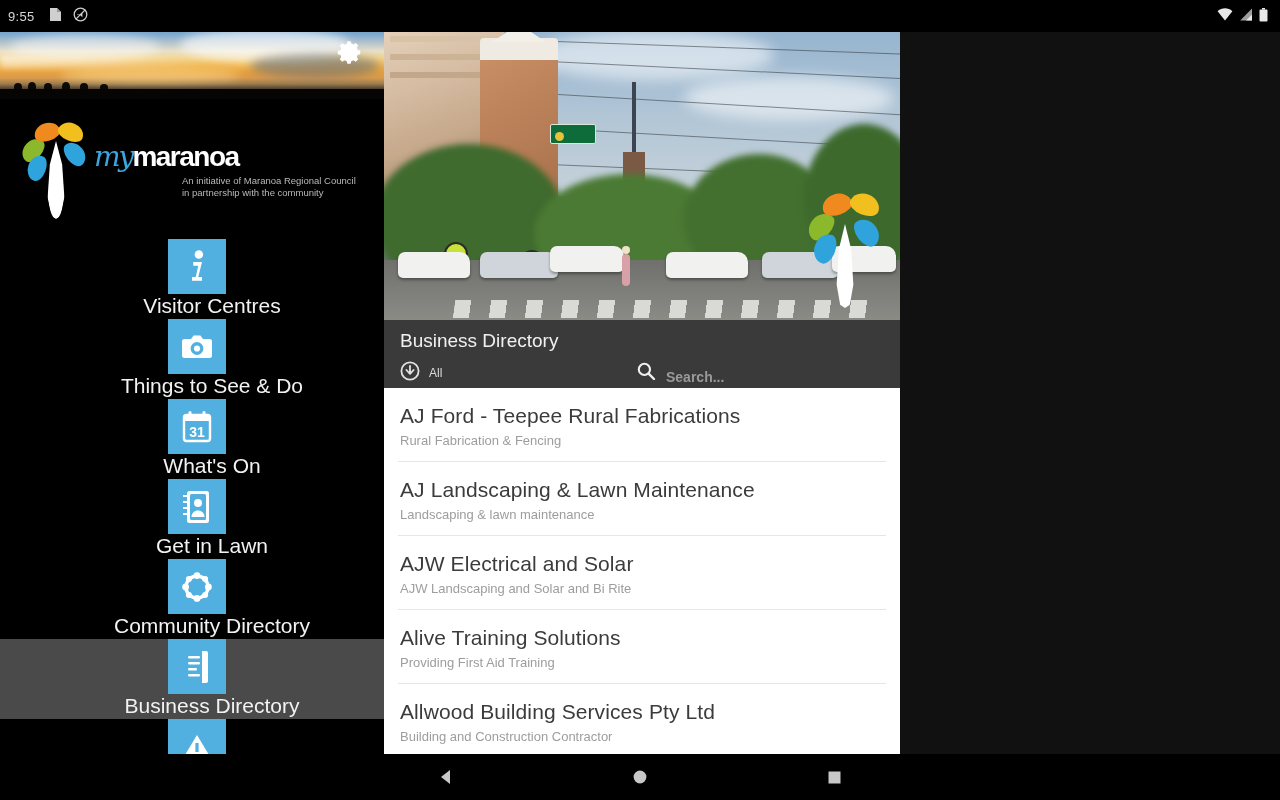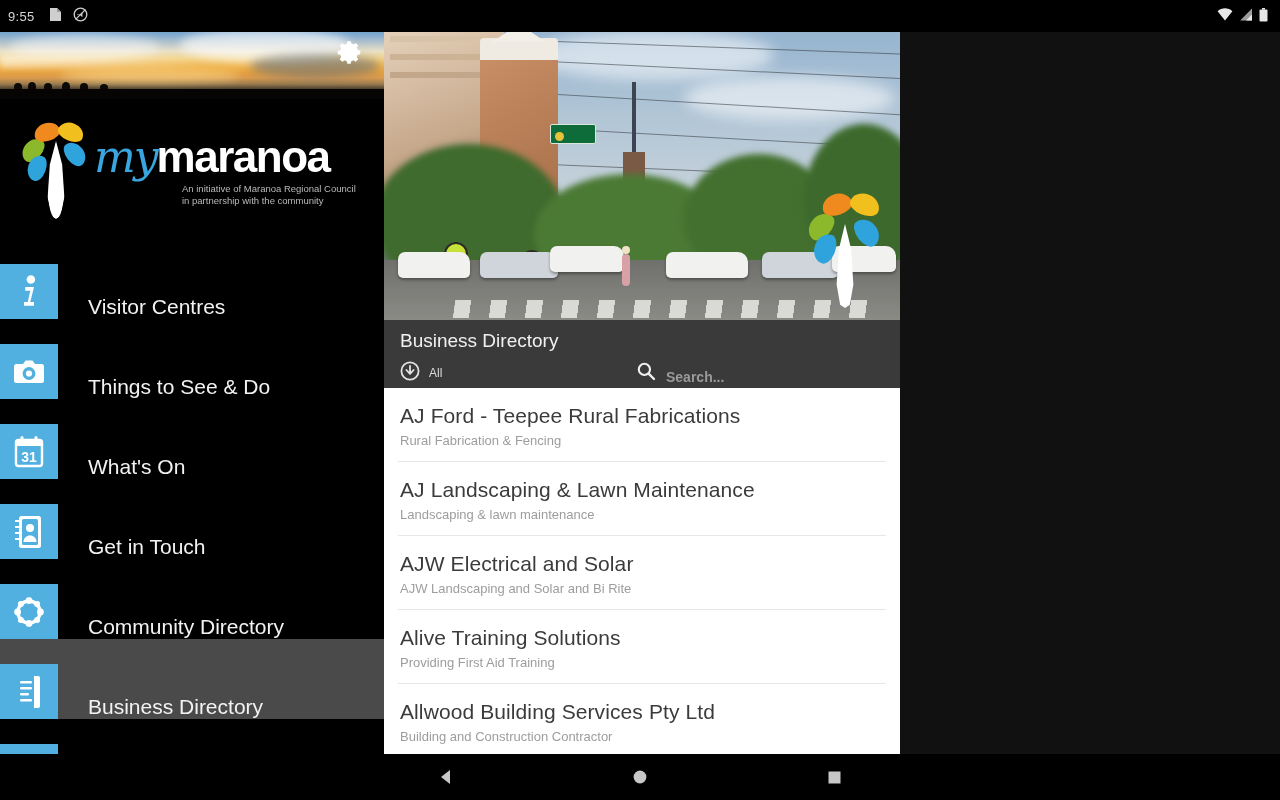--- a/index.html
+++ b/index.html
@@ -46,30 +46,30 @@
     display:flex; align-items:center; justify-content:center; cursor:pointer; }
 
   .logo-wrap { width:384px; height:140px; background:#000; position:relative;
     display:flex; align-items:center; padding-left:18px; }
   .leaf-mark { position:relative; width:74px; height:108px; flex:none; margin-right:2px; }
   .leaf { position:absolute; width:26px; height:18px; border-radius:50% 50% 50% 50%/60% 60% 40% 40%; }
   .drop { position:absolute; left:27px; top:26px; width:22px; height:78px;
     background:#fff; border-radius:46% 46% 50% 50% / 24% 24% 76% 76%;
     clip-path:polygon(50% 0%, 78% 30%, 88% 72%, 72% 96%, 50% 100%, 28% 96%, 12% 72%, 22% 30%); }
   .logotype { line-height:1; padding-top:4px; }
-  .lt-main { font-size:44px; letter-spacing:-1px; white-space:nowrap; }
+  .lt-main { font-size:28px; letter-spacing:-1px; white-space:nowrap; }
   .lt-my { color:#3aa6e0; font-style:italic; font-family:"DejaVu Serif", serif;
     font-weight:400; letter-spacing:-2px; }
   .lt-maranoa { color:#fff; font-weight:bold; letter-spacing:-1.5px; }
   .lt-sub { color:#b9b9b9; font-size:9.5px; line-height:12px; margin-top:4px;
     margin-left:88px; }
 
   .menu { width:384px; }
-  .mitem { display:flex; align-items:flex-end; height:80px; 
-    cursor:pointer; }
+  .mitem { display:flex; align-items:center; height:80px; padding-left:10px;
+    cursor:pointer;flex-direction:column; }
   .mitem.selected { background:#4a4a4a; }
   .mtile { width:58px; height:55px; flex:none; display:flex; align-items:center;
     justify-content:center; }
   .mlabel { color:#f2f2f2; font-size:21px; margin-left:30px; white-space:nowrap; }
   .badge { width:22px; height:22px; border-radius:50%; background:#d93a21;
     margin-left:auto; margin-right:16px; box-shadow:0 0 7px 3px rgba(217,58,33,.55); }
 
   
   .content { position:absolute; left:384px; top:0; width:516px; height:730px;
     background:#1f1f1f; overflow:hidden; }
@@ -283,21 +283,21 @@
             <circle cx="16" cy="14" r="4" fill="#fff"></circle>
             <path d="M9.5 28c0-4 3-6.5 6.5-6.5s6.5 2.5 6.5 6.5z" fill="#fff"></path>
             <g fill="#fff">
                 <rect x="1" y="6" width="5" height="2"></rect>
                 <rect x="1" y="12" width="5" height="2"></rect>
                 <rect x="1" y="18" width="5" height="2"></rect>
                 <rect x="1" y="24" width="5" height="2"></rect>
               </g>
           </svg>
         </div>
-        <div class="mlabel">Get in Touch</div>
+        <div class="mlabel">Get in Lawn</div>
       </div>
 
       <div class="mitem">
         <div class="mtile" style="background:#52b0e0">
           <svg width="34" height="34" viewBox="0 0 34 34">
             <circle cx="17" cy="17" r="11" fill="none" stroke="#fff" stroke-width="3.4"></circle>
             <circle cx="17" cy="5.6" r="3.4" fill="#fff"></circle>
               <circle cx="17" cy="28.4" r="3.4" fill="#fff"></circle>
             <circle cx="5.6" cy="17" r="3.4" fill="#fff"></circle>
               <circle cx="28.4" cy="17" r="3.4" fill="#fff"></circle>

